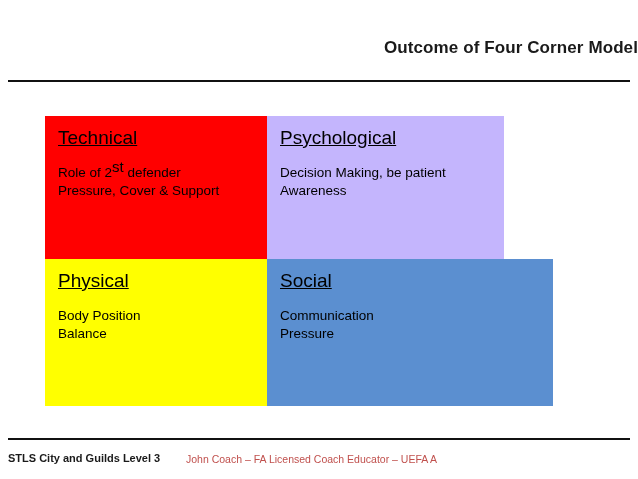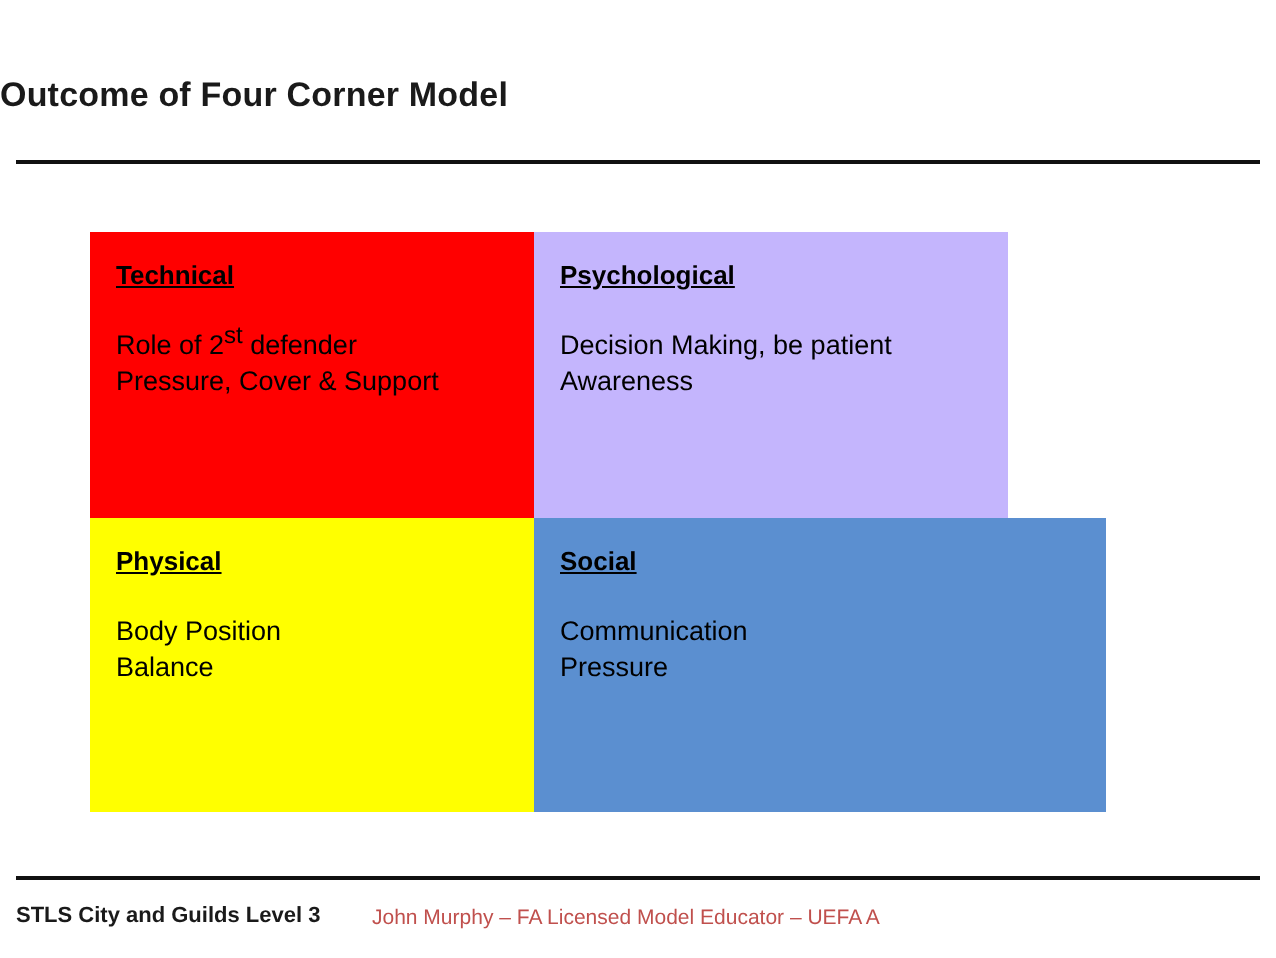--- a/index.html
+++ b/index.html
@@ -19,21 +19,21 @@
     left: 0; top: 0;
     width: 638px;
     height: 479px;
     background: #ffffff;
   }
   .slide-title {
     position: absolute;
     left: 0;
     top: 38px;
     width: 638px;
-    text-align: left;
+    text-align: right;
     font-size: 17px;
     font-weight: bold;
     color: #1a1a1a;
     letter-spacing: 0.1px;
   }
   .title-rule {
     position: absolute;
     left: 8px;
     top: 80px;
     width: 622px;
@@ -50,35 +50,35 @@
   .quad {
     position: absolute;
     box-sizing: border-box;
     padding: 14px 0 0 13px;
   }
   .q-tl { left: 0px;   top: 0px;   width: 222px; height: 143px; background: #ff0000; }
   .q-tr { left: 222px; top: 0px;   width: 237px; height: 143px; background: #c4b5fd; }
   .q-bl { left: 0px;   top: 143px; width: 222px; height: 147px; background: #ffff00; }
   .q-br { left: 222px; top: 143px; width: 286px; height: 147px; background: #5b8fd0; }
   .quad-heading {
-    font-size: 13px;
-    font-weight: bold;
+    font-size: 19px;
+    font-weight: normal;
     color: #000000;
     text-decoration: underline;
     line-height: 16px;
     margin: 0 0 18px 0;
   }
   .quad-line {
     font-size: 13.5px;
     color: #000000;
     line-height: 18px;
     margin: 0;
   }
   .sup {
-    font-size: 12px;
+    font-size: 15px;
     vertical-align: super;
     line-height: 0;
     text-align: right;
   }
   .footer-rule {
     position: absolute;
     left: 8px;
     top: 438px;
     width: 622px;
     height: 2px;
@@ -131,15 +131,15 @@
     <div class="quad q-br">
       <div class="quad-heading">Social</div>
       <div class="quad-line">Communication</div>
       <div class="quad-line">Pressure</div>
     </div>
 
   </div>
 
   <div class="footer-rule"></div>
   <div class="footer-left">STLS City and Guilds Level 3</div>
-  <div class="footer-center">John Murphy – FA Licensed Model Educator – UEFA A</div>
+  <div class="footer-center">John Coach – FA Licensed Coach Educator – UEFA A</div>
 
 </div>
 
 </body></html>

